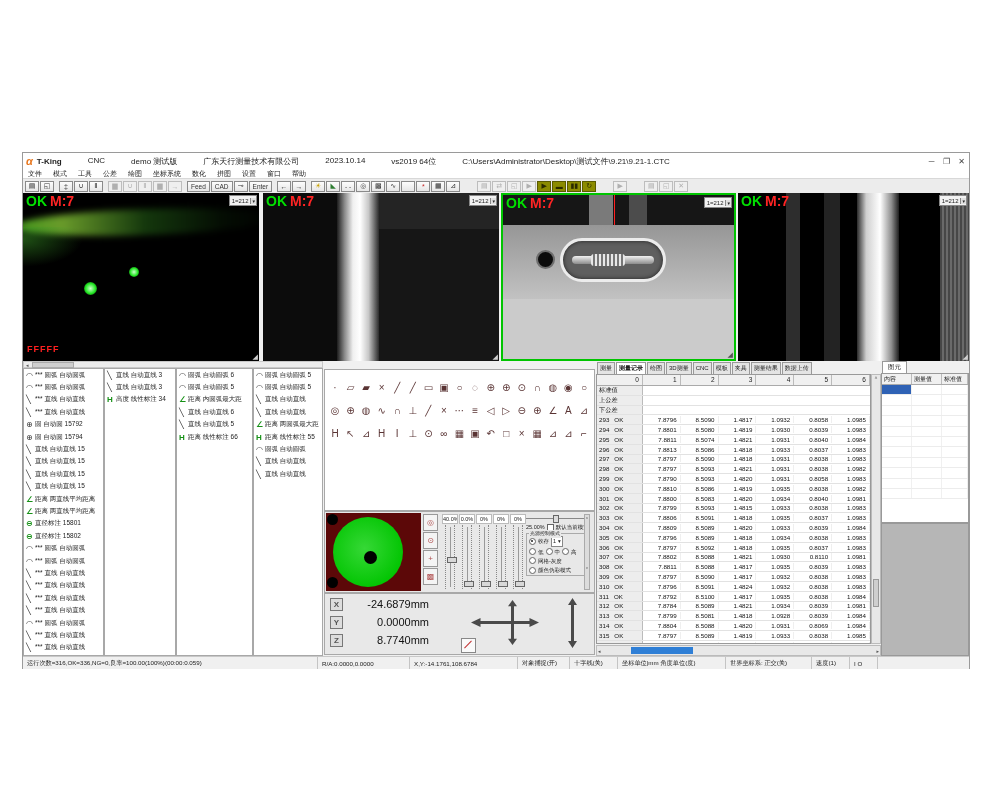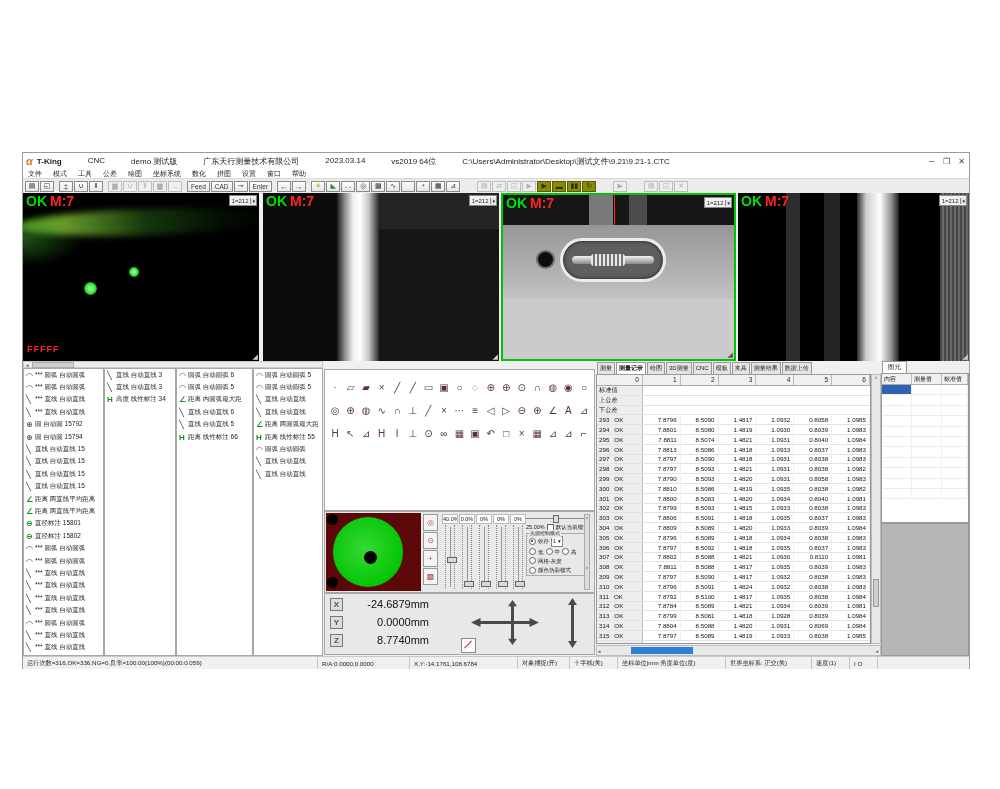--- a/index.html
+++ b/index.html
@@ -208,21 +208,21 @@
 <div class="page">
   <div class="app">
 
     <div class="titlebar">
       <span class="logo">α</span>
       <span class="appname">T-King</span>
       <span id="title-items">
           <span>CNC</span>
           <span>demo 测试版</span>
           <span>广东天行测量技术有限公司</span>
-          <span>2023.03.14</span>
+          <span>2023.10.14</span>
           <span>vs2019 64位</span>
           <span>C:\Users\Administrator\Desktop\测试文件\9.21\9.21-1.CTC</span>
         </span>
       <span class="wctrls">
         <span class="wctrl">─</span>
         <span class="wctrl">❐</span>
         <span class="wctrl">✕</span>
       </span>
     </div>
 

